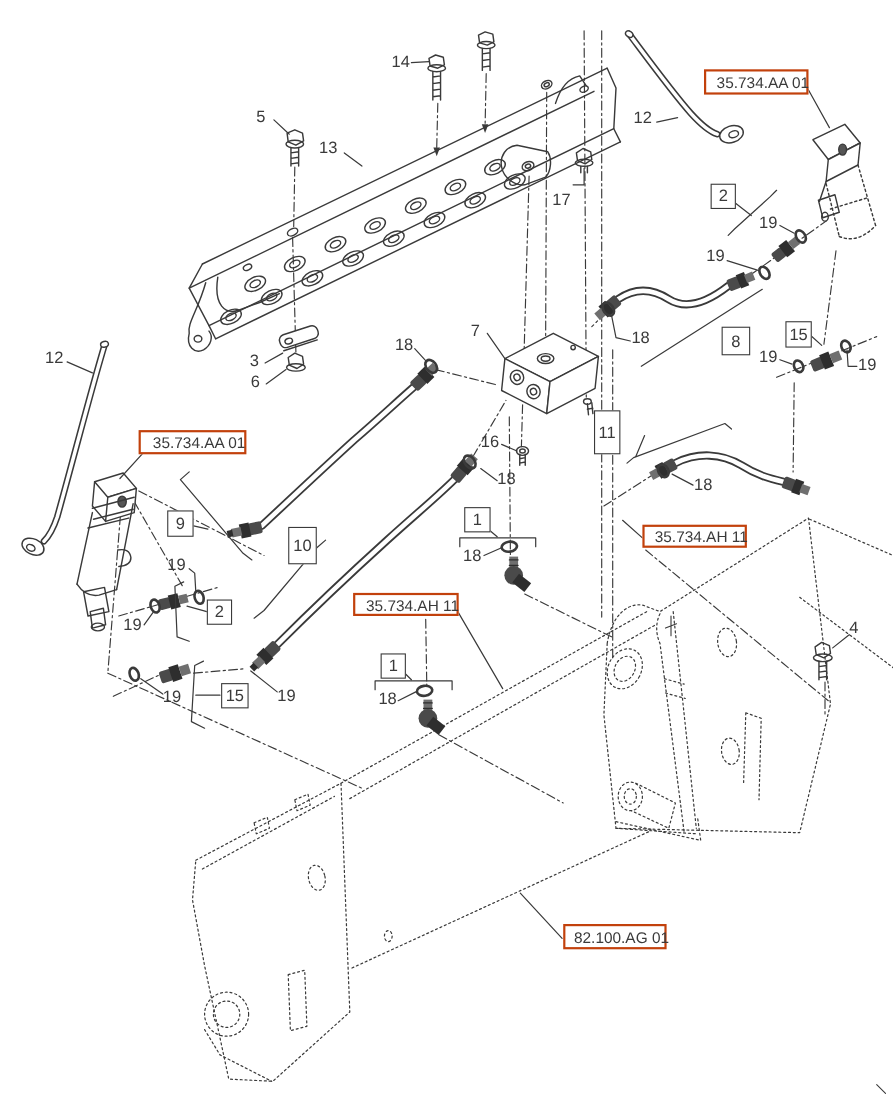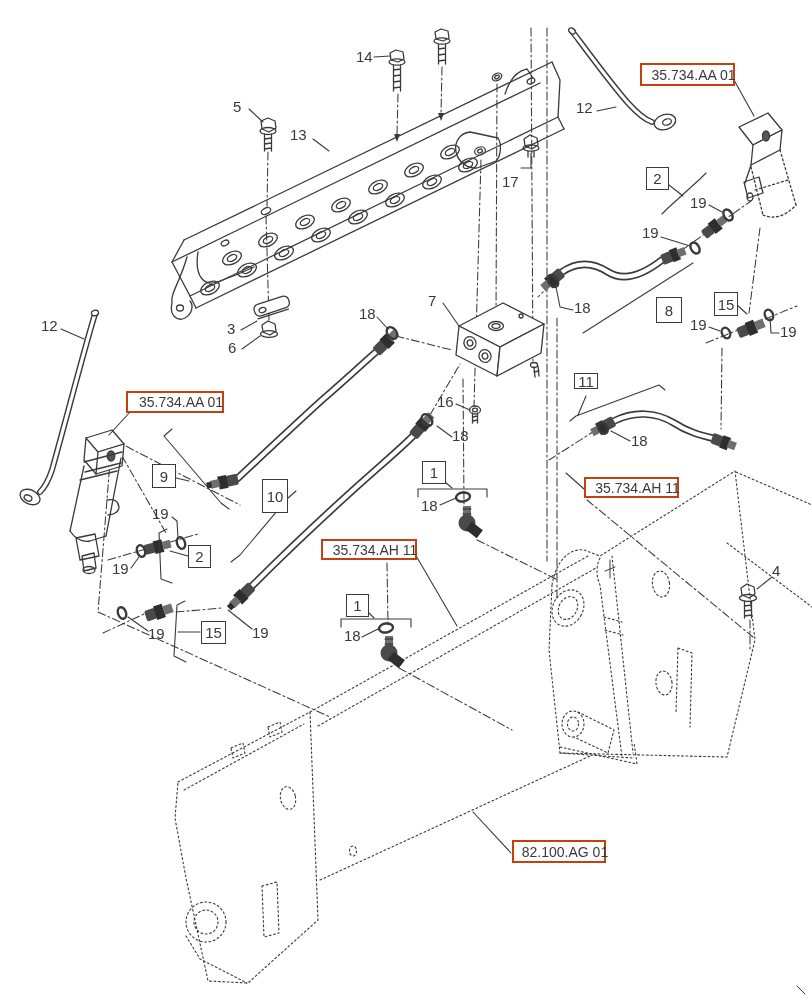--- a/index.html
+++ b/index.html
@@ -421,21 +421,21 @@
 
 <div id="label-layer">
       <div class="ref-box" style="left: 640px; top: 63px; width: 95px; height: 23px;">35.734.AA 01</div>
       <div class="ref-box" style="left: 126px; top: 391px; width: 98px; height: 22px;">35.734.AA 01</div>
       <div class="ref-box" style="left: 321px; top: 539px; width: 96px; height: 21px;">35.734.AH 11</div>
       <div class="ref-box" style="left: 584px; top: 477px; width: 95px; height: 21px;">35.734.AH 11</div>
       <div class="ref-box" style="left: 512px; top: 840px; width: 94px; height: 23px;">82.100.AG 01</div>
       <div class="num-box" style="left: 646px; top: 167px; width: 23px; height: 23px;">2</div>
       <div class="num-box" style="left: 656px; top: 297px; width: 26px; height: 26px;">8</div>
       <div class="num-box" style="left: 714px; top: 292px; width: 24px; height: 24px;">15</div>
-      <div class="num-box" style="left: 574px; top: 373px; width: 24px; height: 16px;">11</div>
+      <div class="num-box" style="left: 540px; top: 373px; width: 24px; height: 40px;">11</div>
       <div class="num-box" style="left: 152px; top: 464px; width: 24px; height: 24px;">9</div>
       <div class="num-box" style="left: 262px; top: 479px; width: 26px; height: 34px;">10</div>
       <div class="num-box" style="left: 188px; top: 545px; width: 23px; height: 23px;">2</div>
       <div class="num-box" style="left: 201px; top: 621px; width: 25px; height: 23px;">15</div>
       <div class="num-box" style="left: 422px; top: 461px; width: 24px; height: 23px;">1</div>
       <div class="num-box" style="left: 346px; top: 594px; width: 23px; height: 23px;">1</div>
       <div class="num" style="left: 233px; top: 99px;">5</div>
       <div class="num" style="left: 290px; top: 127px;">13</div>
       <div class="num" style="left: 356px; top: 49px;">14</div>
       <div class="num" style="left: 502px; top: 174px;">17</div>

